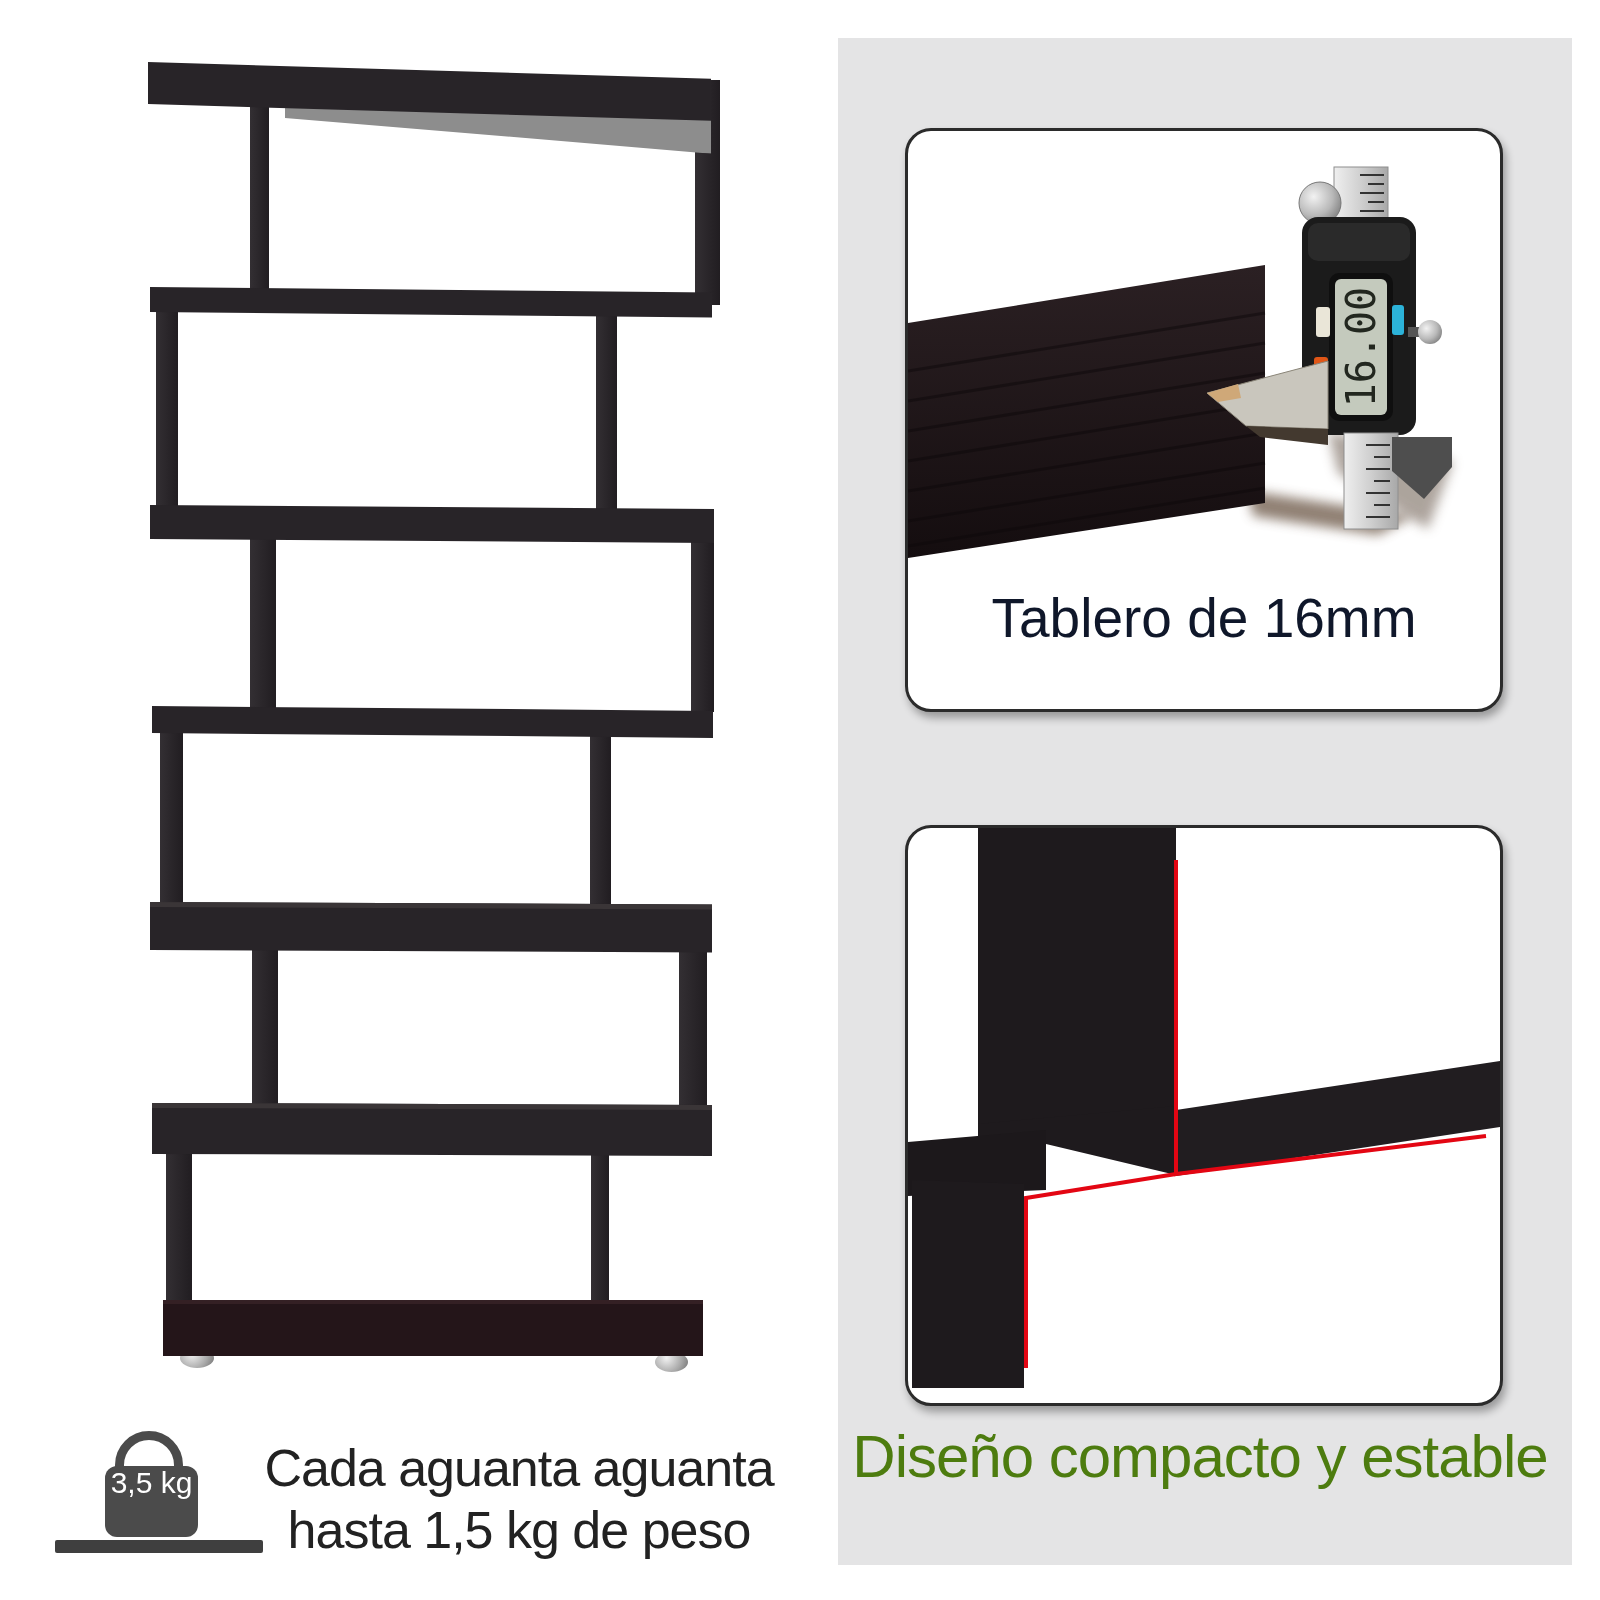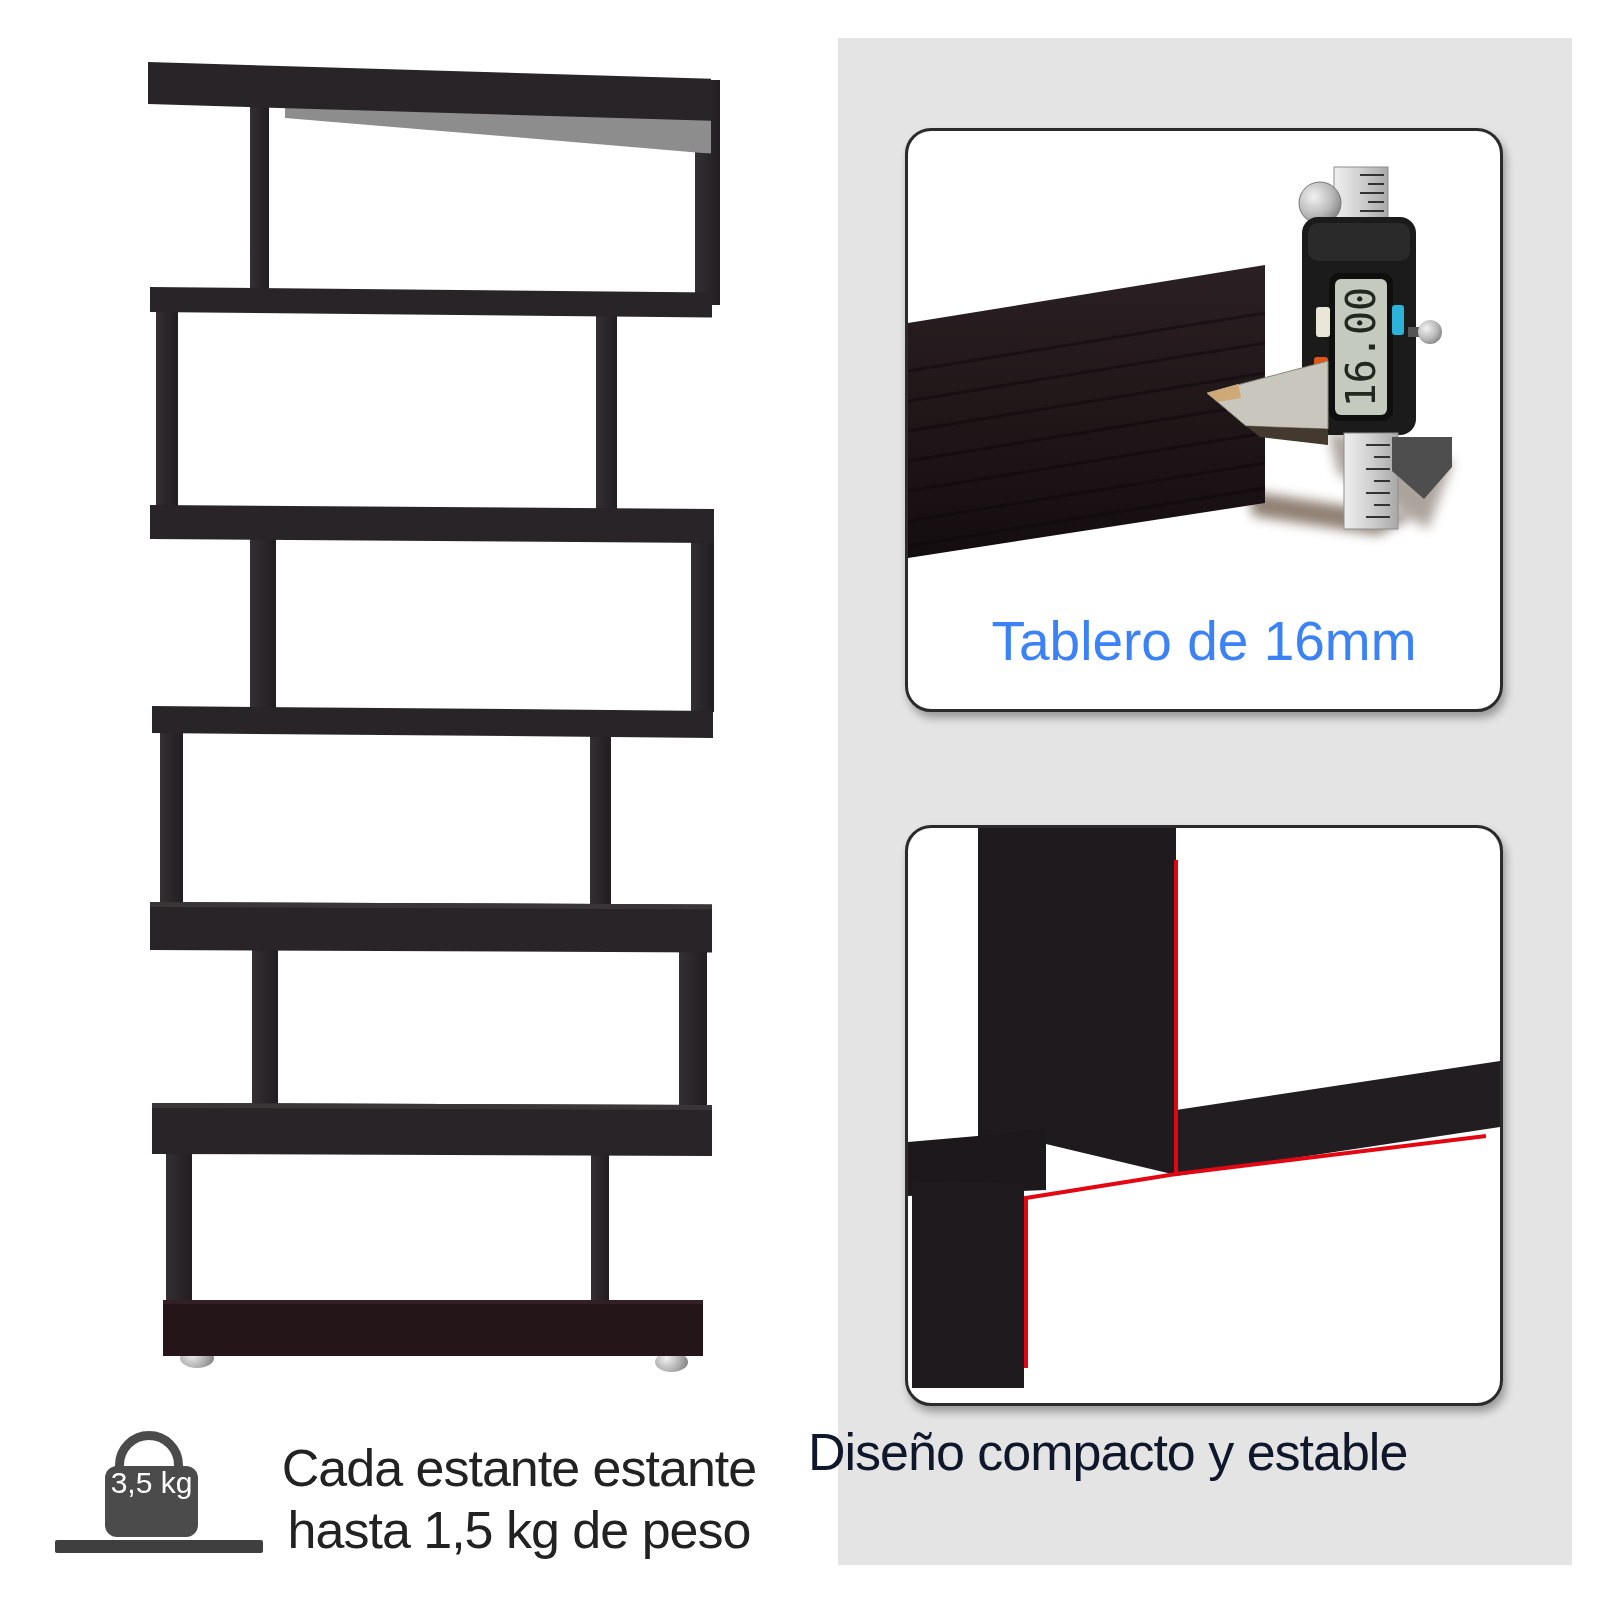--- a/index.html
+++ b/index.html
@@ -6,24 +6,24 @@
   #root{position:relative;width:1600px;height:1600px;background:#fff;overflow:hidden;
         font-family:"Liberation Sans",sans-serif;}
   .abs{position:absolute;}
   
   .gray-panel{left:838px;top:38px;width:734px;height:1527px;background:var(--panel_gray,#e4e4e5);}
   
   .card{background:#fff;border:3px solid var(--card_border,#2b2b2b);border-radius:26px;
         box-shadow:3px 6px 9px rgba(0,0,0,.33);overflow:hidden;}
   .card.top{left:905px;top:128px;width:592px;height:578px;}
   .card.bottom{left:905px;top:825px;width:592px;height:575px;}
-  .card-caption{left:0;right:0;top:478px;text-align:center;font-size:55px;
-        color:#3b82f6;letter-spacing:0px;}
-  .bottom-caption{left:808px;top:1422px;width:784px;text-align:left;font-size:52px;
-        color:#0f172a;letter-spacing:-1px;}
+  .card-caption{left:0;right:0;top:455px;text-align:center;font-size:55px;
+        color:#0f172a;letter-spacing:0px;}
+  .bottom-caption{left:808px;top:1422px;width:784px;text-align:center;font-size:60px;
+        color:#4d7c0f;letter-spacing:-1px;}
   
   .p{position:absolute;display:block;background:var(--shelf_dark,#282428);transform-origin:left top;}
   .v{background:linear-gradient(to right,#332f33,#211d21);}
   .foot{border-radius:50%;background:radial-gradient(circle at 35% 30%,#f2f2f2,#a8a8a8 60%,#6f6f6f);}
   
   .bag-handle-clip{left:115px;top:1431px;width:68px;height:38px;overflow:hidden;}
   .bag-handle{position:absolute;left:0;top:0;width:50px;height:50px;border:9px solid var(--icon_gray,#4b4b4b);
         border-radius:50%;background:transparent;}
   .bag-body{left:105px;top:1466px;width:93px;height:71px;background:var(--icon_gray,#4b4b4b);
         border-radius:12px;display:flex;align-items:flex-start;justify-content:center;}
@@ -71,21 +71,21 @@
 
   <div class="abs" style="left:40px;top:1420px;width:780px;height:160px;">
     <div class="abs bag-handle-clip" style="left:75px;top:11px;">
       <span class="bag-handle"></span>
     </div>
     <div class="abs bag-body" style="left:65px;top:46px;">
       <span class="bag-label">3,5 kg</span>
     </div>
     <div class="abs floor-bar" style="left:15px;top:120px;"></div>
     <div class="abs cap-text" style="left:199px;top:17px;">
-      <div>Cada estante estante</div>
+      <div>Cada aguanta aguanta</div>
       <div>hasta 1,5 kg de peso</div>
     </div>
   </div>
 
   <div class="abs gray-panel"></div>
 
   <div class="abs card top">
     <svg class="svg-abs" width="592" height="578" viewBox="0 0 592 578">
       <defs>
         <radialGradient id="gSilver" cx="35%" cy="35%" r="75%">

